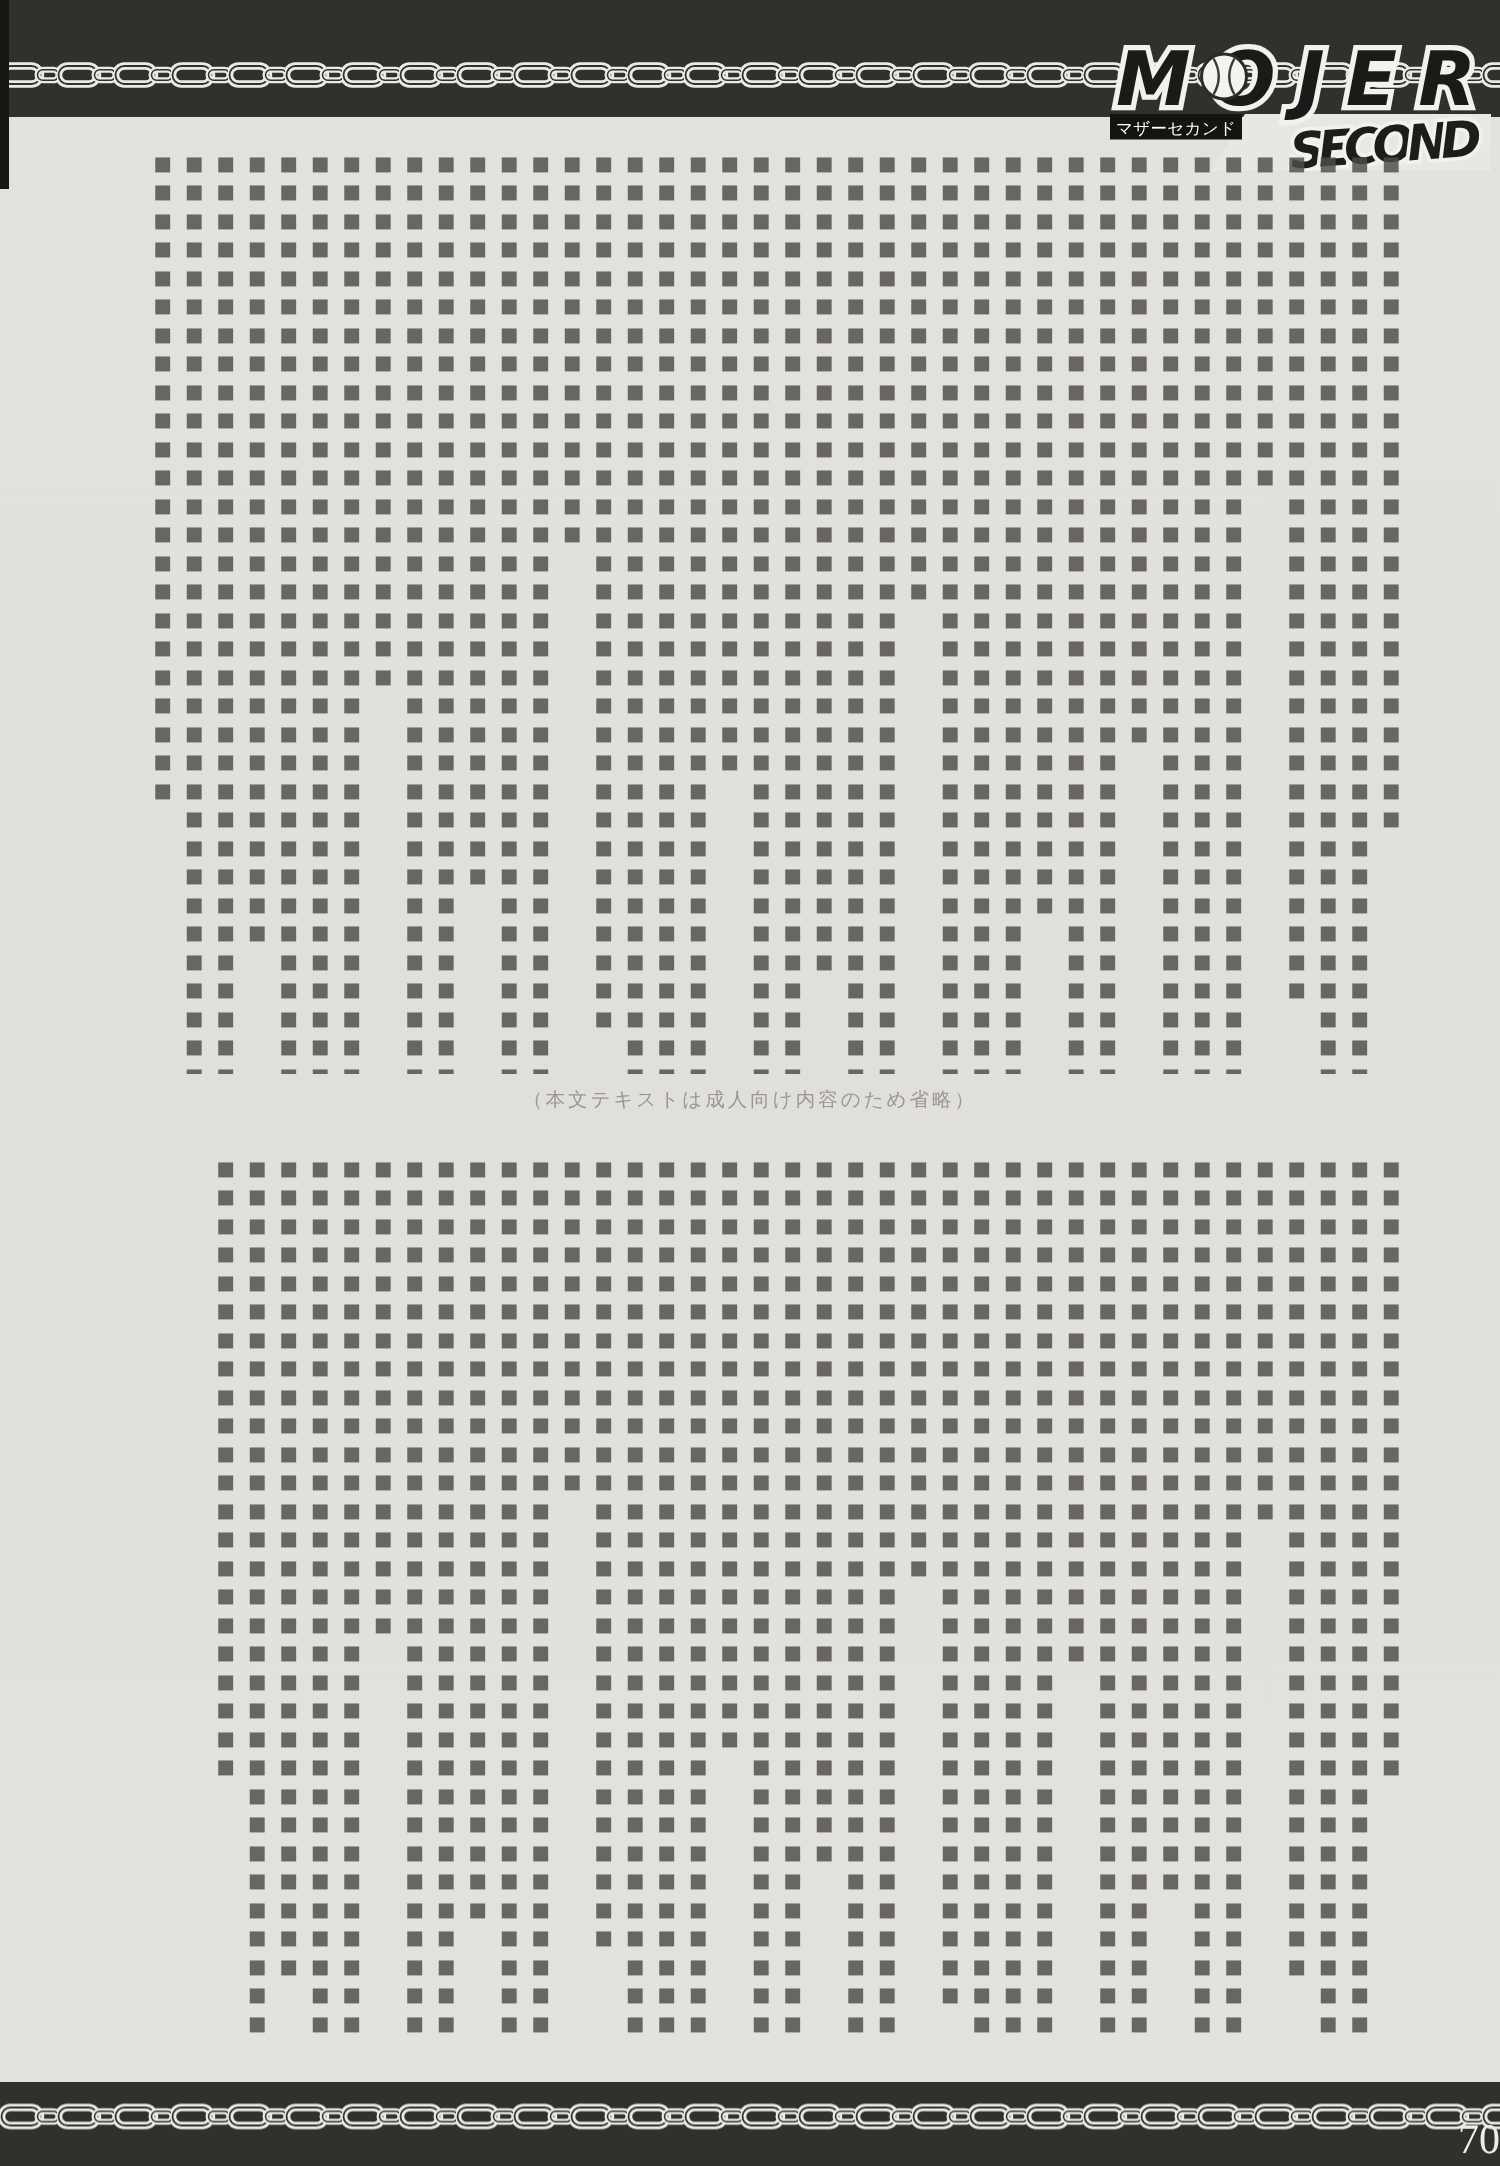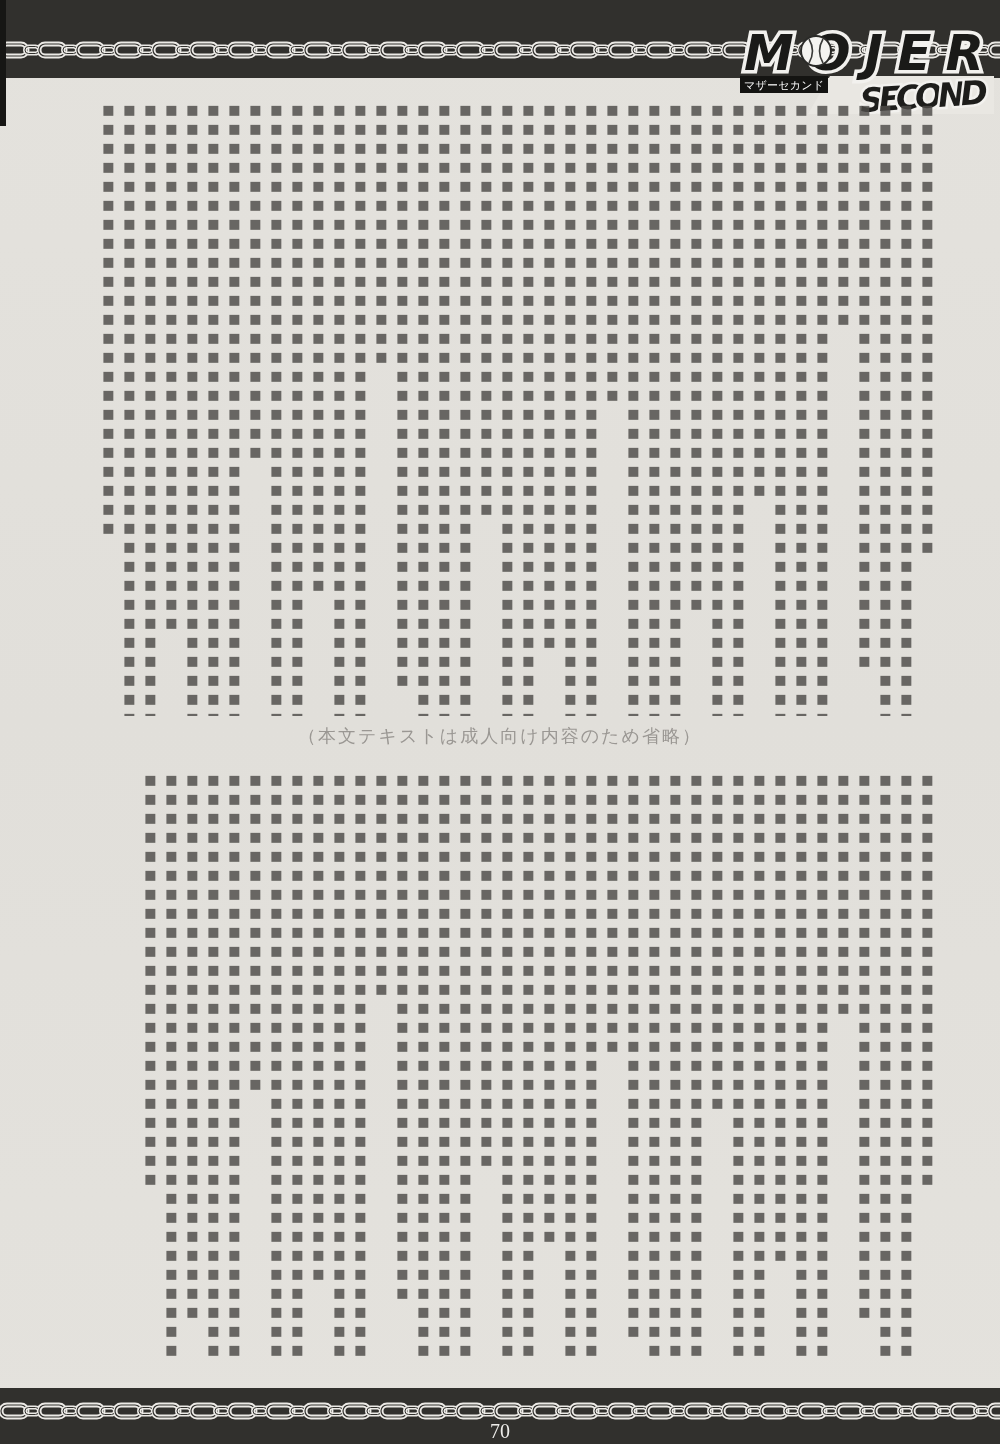--- a/index.html
+++ b/index.html
@@ -11,36 +11,36 @@
   .band{position:absolute;left:0;right:0;background:#31302d;}
   .band-top{top:0;height:78px;}
   .band-bottom{top:1388px;height:56px;}
   .chain{position:absolute;left:0;width:100%;height:20px;display:block;}
   .chain-top{top:40px;}
   .chain-bottom{top:13px;}
   .scan-artifact{position:absolute;left:0;top:0;width:6px;height:126px;background:#161614;}
   .logo{position:absolute;top:18px;right:6px;width:256px;height:96px;}
   .logo svg{display:block;}
   .page-number{
-    position:absolute;bottom:1px;left:0;width:100%;text-align:center;
-    color:#edece9;font-size:20px;font-family:"Liberation Serif",serif;border-radius:12px;
+    position:absolute;bottom:1px;left:0;width:100%;text-align:right;
+    color:#edece9;font-size:28px;font-family:"Liberation Serif",serif;border-radius:12px;
   }
   .vtext{
     position:absolute;left:58px;right:62px;
     writing-mode:vertical-rl;text-orientation:upright;
     white-space:pre-line;
     font-family:"DejaVu Sans",sans-serif;
     font-size:13px;line-height:21px;letter-spacing:4px;
     color:#4e4c49;opacity:.82;overflow:hidden;
   }
   .vtext-top{top:102px;height:614px;}
   .vtext-bottom{top:772px;height:586px;}
   .notice{
     position:absolute;top:724px;left:0;width:100%;text-align:center;
-    font-family:"DejaVu Sans",sans-serif;font-size:18px;color:#9a9793;
+    font-family:"DejaVu Sans",sans-serif;font-size:13px;color:#9a9793;
     letter-spacing:2px;
   }
 </style>
 </head>
 <body>
 
 <div class="band band-top">
   <svg class="chain chain-top" xmlns="http://www.w3.org/2000/svg">
     <defs>
       <pattern id="chainpat" x="0" y="0" width="38" height="20" patternUnits="userSpaceOnUse">

